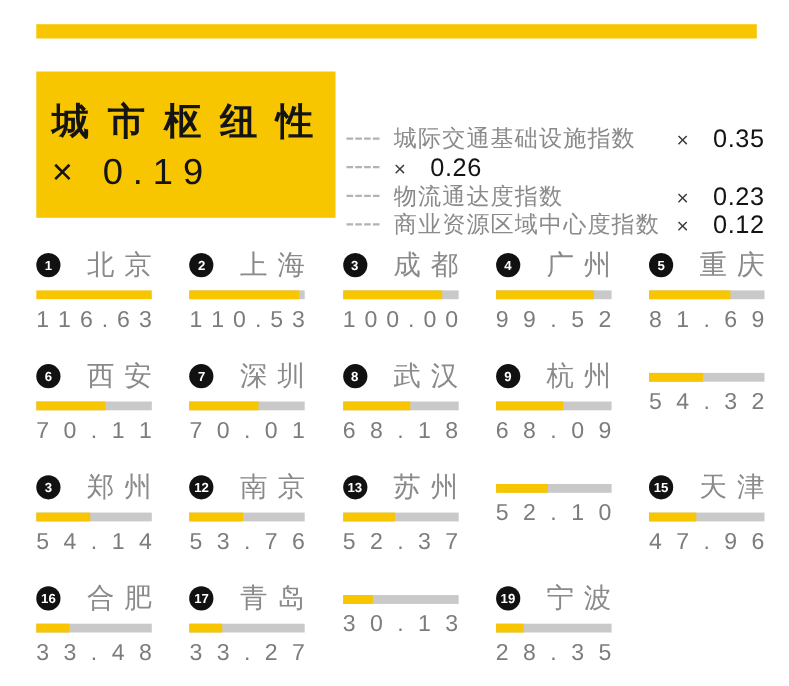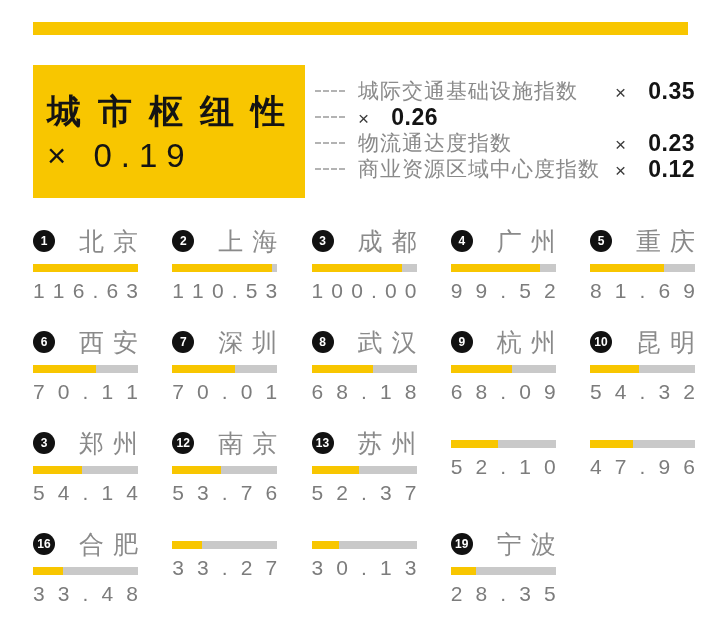--- a/index.html
+++ b/index.html
@@ -31,37 +31,37 @@
   .title-line{
     font-size:34px;font-weight:800;color:var(--ink);
     letter-spacing:17px;white-space:nowrap;line-height:38px;
   }
   .title-mult{
     font-size:33px;font-weight:400;color:var(--ink);
     letter-spacing:9px;white-space:nowrap;line-height:38px;margin-top:7px;
   }
   .legend{
     flex:1;margin-left:10px;display:flex;flex-direction:column;
-    justify-content:center;padding:5px 0 8px 0;
+    justify-content:space-between;padding:5px 0 8px 0;margin-top:43px;
   }
   .legend-row{display:flex;align-items:center;height:26px;}
   .dash{
     width:30px;height:0;border-top:2px dashed var(--dash);
     margin-right:13px;flex:none;
   }
   .legend-label{
     flex:1;font-size:21px;color:var(--gray);letter-spacing:1px;
     white-space:nowrap;overflow:hidden;
   }
   .legend-mult{
     flex:none;width:80px;display:flex;align-items:baseline;
     justify-content:space-between;
   }
   .legend-mult .x{font-size:19px;color:#3c3c3c;}
-  .legend-mult .w{font-size:23px;font-weight:700;color:var(--ink);letter-spacing:0.5px;}
+  .legend-mult .w{font-size:23px;font-weight:400;color:var(--ink);letter-spacing:0.5px;}
   .grid{
     position:absolute;left:33px;top:228px;width:662px;
     display:grid;grid-template-columns:repeat(5,105px);
     justify-content:space-between;row-gap:27px;
   }
   .cell{width:105px;}
   .cell-head{display:flex;align-items:center;justify-content:space-between;height:26px;}
   .badge{
     width:22px;height:22px;border-radius:50%;background:#111111;color:#ffffff;
     display:flex;align-items:center;justify-content:center;
@@ -308,27 +308,20 @@
     <div class="value">
           <span>6</span>
           <span>8</span>
           <span>.</span>
           <span>0</span>
           <span>9</span>
         </div>
   </div>
 
   <div class="cell">
-    <div class="cell-head">
-      <span class="badge">10</span>
-      <span class="name">
-            <span>昆</span>
-            <span>明</span>
-          </span>
-    </div>
     <div class="bar">
       <div class="fill" style="width: 46.57%;"></div>
     </div>
     <div class="value">
           <span>5</span>
           <span>4</span>
           <span>.</span>
           <span>3</span>
           <span>2</span>
         </div>
@@ -401,20 +394,27 @@
     <div class="value">
           <span>5</span>
           <span>2</span>
           <span>.</span>
           <span>1</span>
           <span>0</span>
         </div>
   </div>
 
   <div class="cell">
+    <div class="cell-head">
+      <span class="badge">15</span>
+      <span class="name">
+            <span>天</span>
+            <span>津</span>
+          </span>
+    </div>
     <div class="bar">
       <div class="fill" style="width: 41.12%;"></div>
     </div>
     <div class="value">
           <span>4</span>
           <span>7</span>
           <span>.</span>
           <span>9</span>
           <span>6</span>
         </div>
@@ -434,20 +434,27 @@
     <div class="value">
           <span>3</span>
           <span>3</span>
           <span>.</span>
           <span>4</span>
           <span>8</span>
         </div>
   </div>
 
   <div class="cell">
+    <div class="cell-head">
+      <span class="badge">17</span>
+      <span class="name">
+            <span>青</span>
+            <span>岛</span>
+          </span>
+    </div>
     <div class="bar">
       <div class="fill" style="width: 28.53%;"></div>
     </div>
     <div class="value">
           <span>3</span>
           <span>3</span>
           <span>.</span>
           <span>2</span>
           <span>7</span>
         </div>

